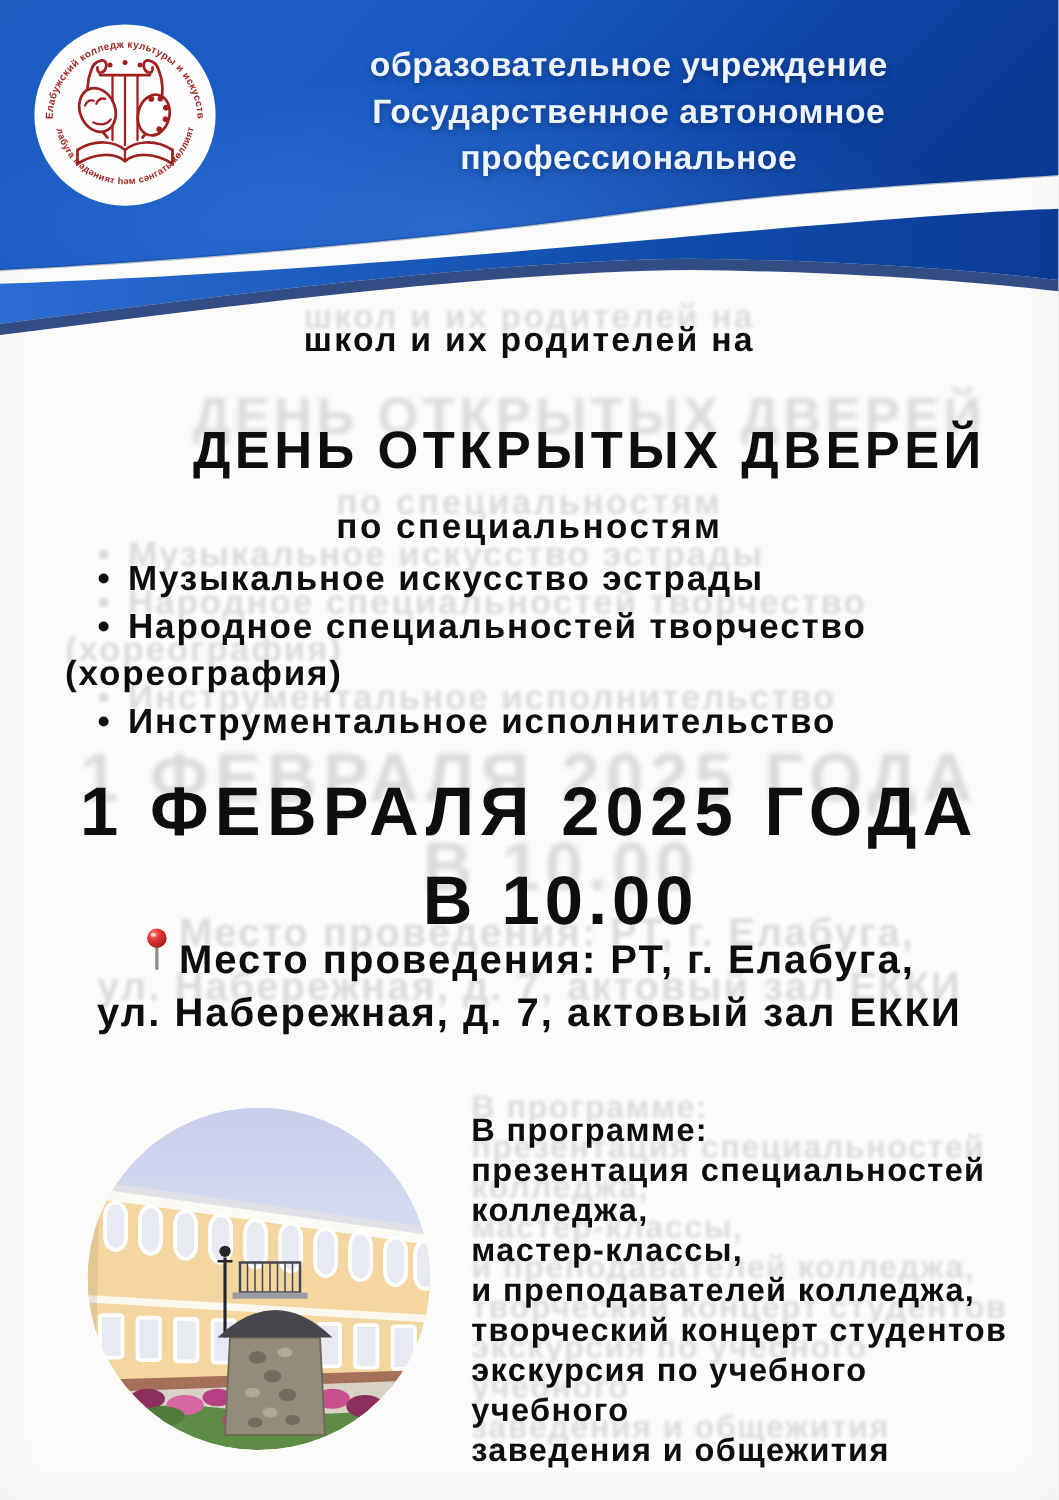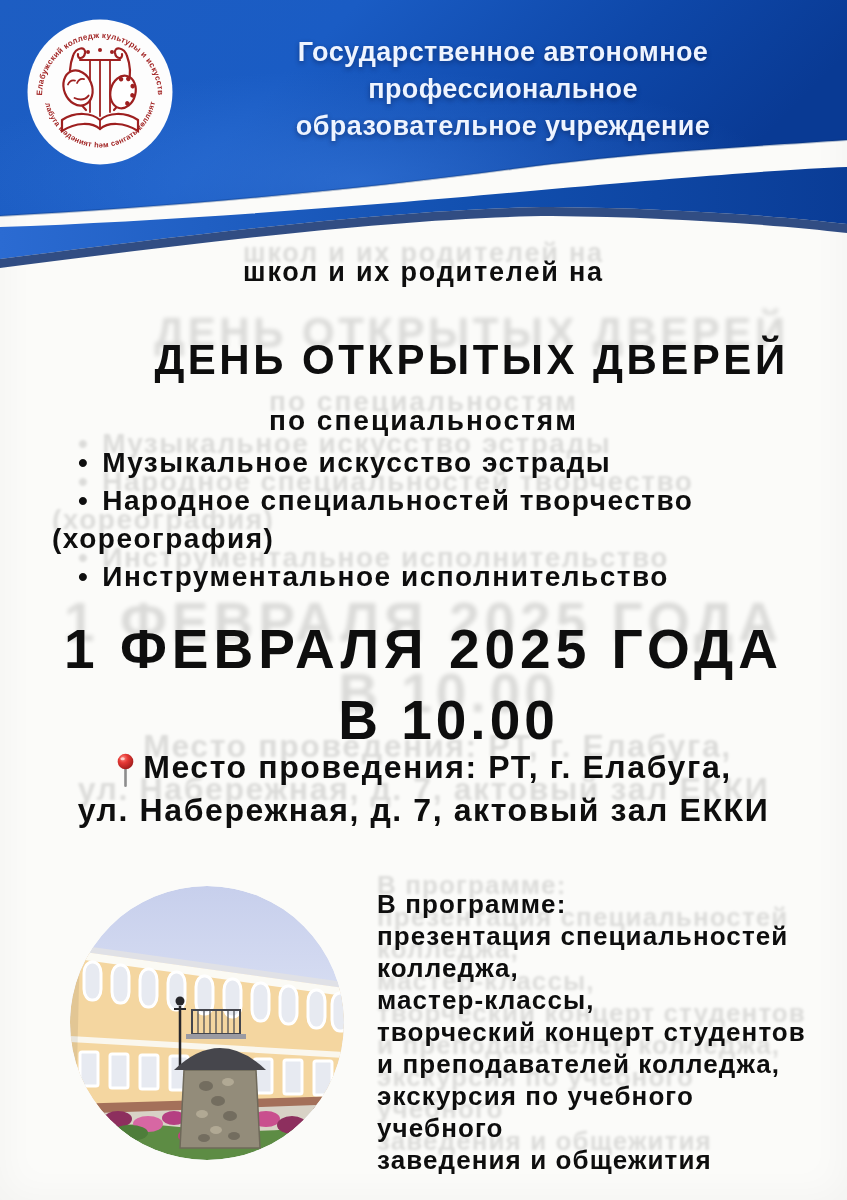--- a/index.html
+++ b/index.html
@@ -25,21 +25,21 @@
   .subtitle{top:405px;font-size:28px;letter-spacing:2px;}
   .specs{
     position:absolute;left:52px;top:444px;width:775px;text-align:left;
     font-weight:bold;font-size:28px;line-height:38px;letter-spacing:1.5px;
   }
   .spec-row{display:flex;align-items:baseline;}
   .spec-row .dot{flex:none;margin-left:26px;margin-right:13px;}
   .date1{top:617px;font-size:55px;letter-spacing:5px;}
   .date2{top:688px;font-size:55px;letter-spacing:4px;padding-left:25px;}
   .loc{top:746px;font-size:32px;line-height:43px;letter-spacing:1.6px;}
-  .loc-row1{display:flex;justify-content:center;align-items:flex-end;gap:7px;}
+  .loc-row1{display:flex;justify-content:center;align-items:flex-start;gap:7px;}
   .pin{flex:none;margin-top:-4px;}
   .photo{
     position:absolute;left:70px;top:886px;width:274px;height:274px;
     border-radius:50%;overflow:hidden;
   }
   .photo svg{display:block;}
   .program{
     position:absolute;left:377px;top:888px;width:448px;text-align:left;
     font-weight:bold;font-size:26px;line-height:32px;letter-spacing:1.1px;
   }
@@ -118,22 +118,22 @@
           <circle cx="104" cy="84" r="2.3" fill="#9e2020" stroke="none"></circle>
         </g>
 
         <path d="M36,102 C50,93 66,95 74,102 C82,95 98,93 112,102 L112,113 C98,104 82,104 74,111 C66,104 50,104 36,113 Z" fill="#ffffff"></path>
         <path d="M74,102 V111" stroke-width="1.8"></path>
       </g>
     </svg>
   </div>
 
   <div class="org">
+    <div>образовательное учреждение</div>
     <div>Государственное автономное профессиональное</div>
-    <div>образовательное учреждение</div>
   </div>
 
   <div class="centered invite ghost-sm">
     <div>школ и их родителей на</div>
   </div>
 
   <div class="centered title ghost-lg">ДЕНЬ ОТКРЫТЫХ ДВЕРЕЙ</div>
 
   <div class="centered subtitle ghost-sm">по специальностям</div>
 
@@ -270,19 +270,19 @@
         </g>
       </g>
     </svg>
   </div>
 
   <div class="program ghost-sm">
     <div>В программе:</div>
     <div>презентация специальностей</div>
     <div>колледжа,</div>
     <div>мастер-классы,</div>
+    <div>и преподавателей колледжа,</div>
     <div>творческий концерт студентов</div>
-    <div>и преподавателей колледжа,</div>
     <div>экскурсия по учебного учебного</div>
     <div>заведения и общежития</div>
   </div>
 
 </div>
 
 </body></html>

